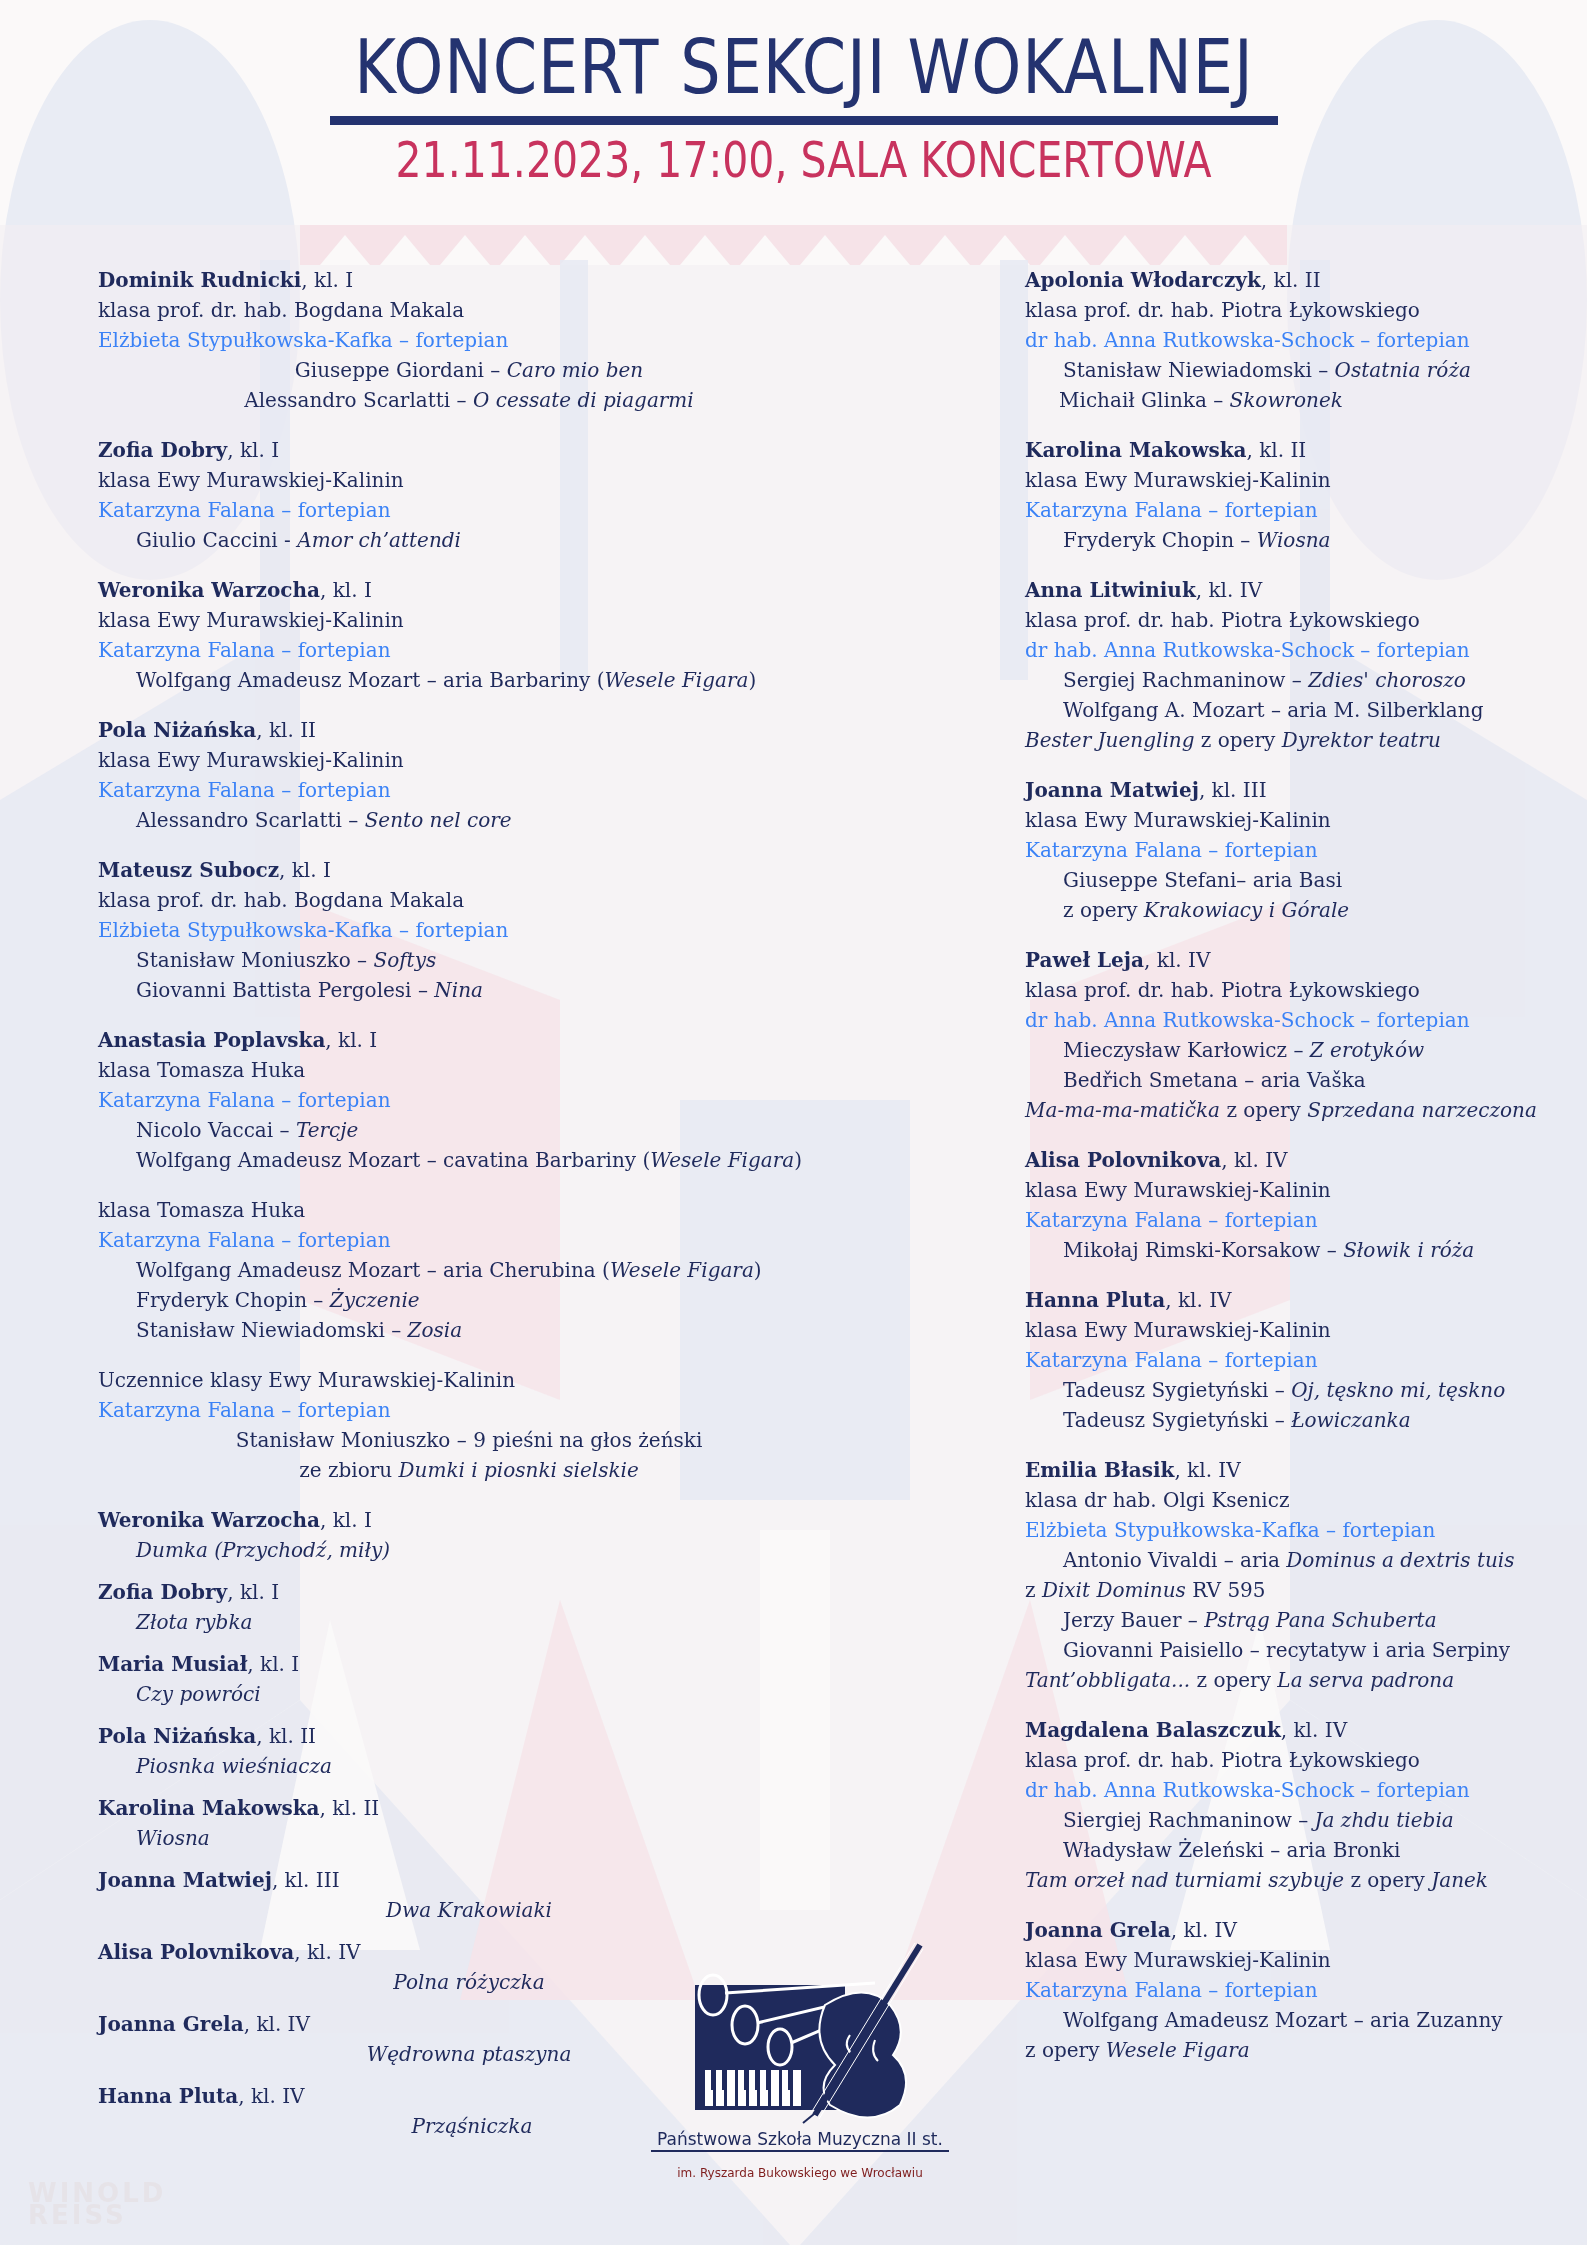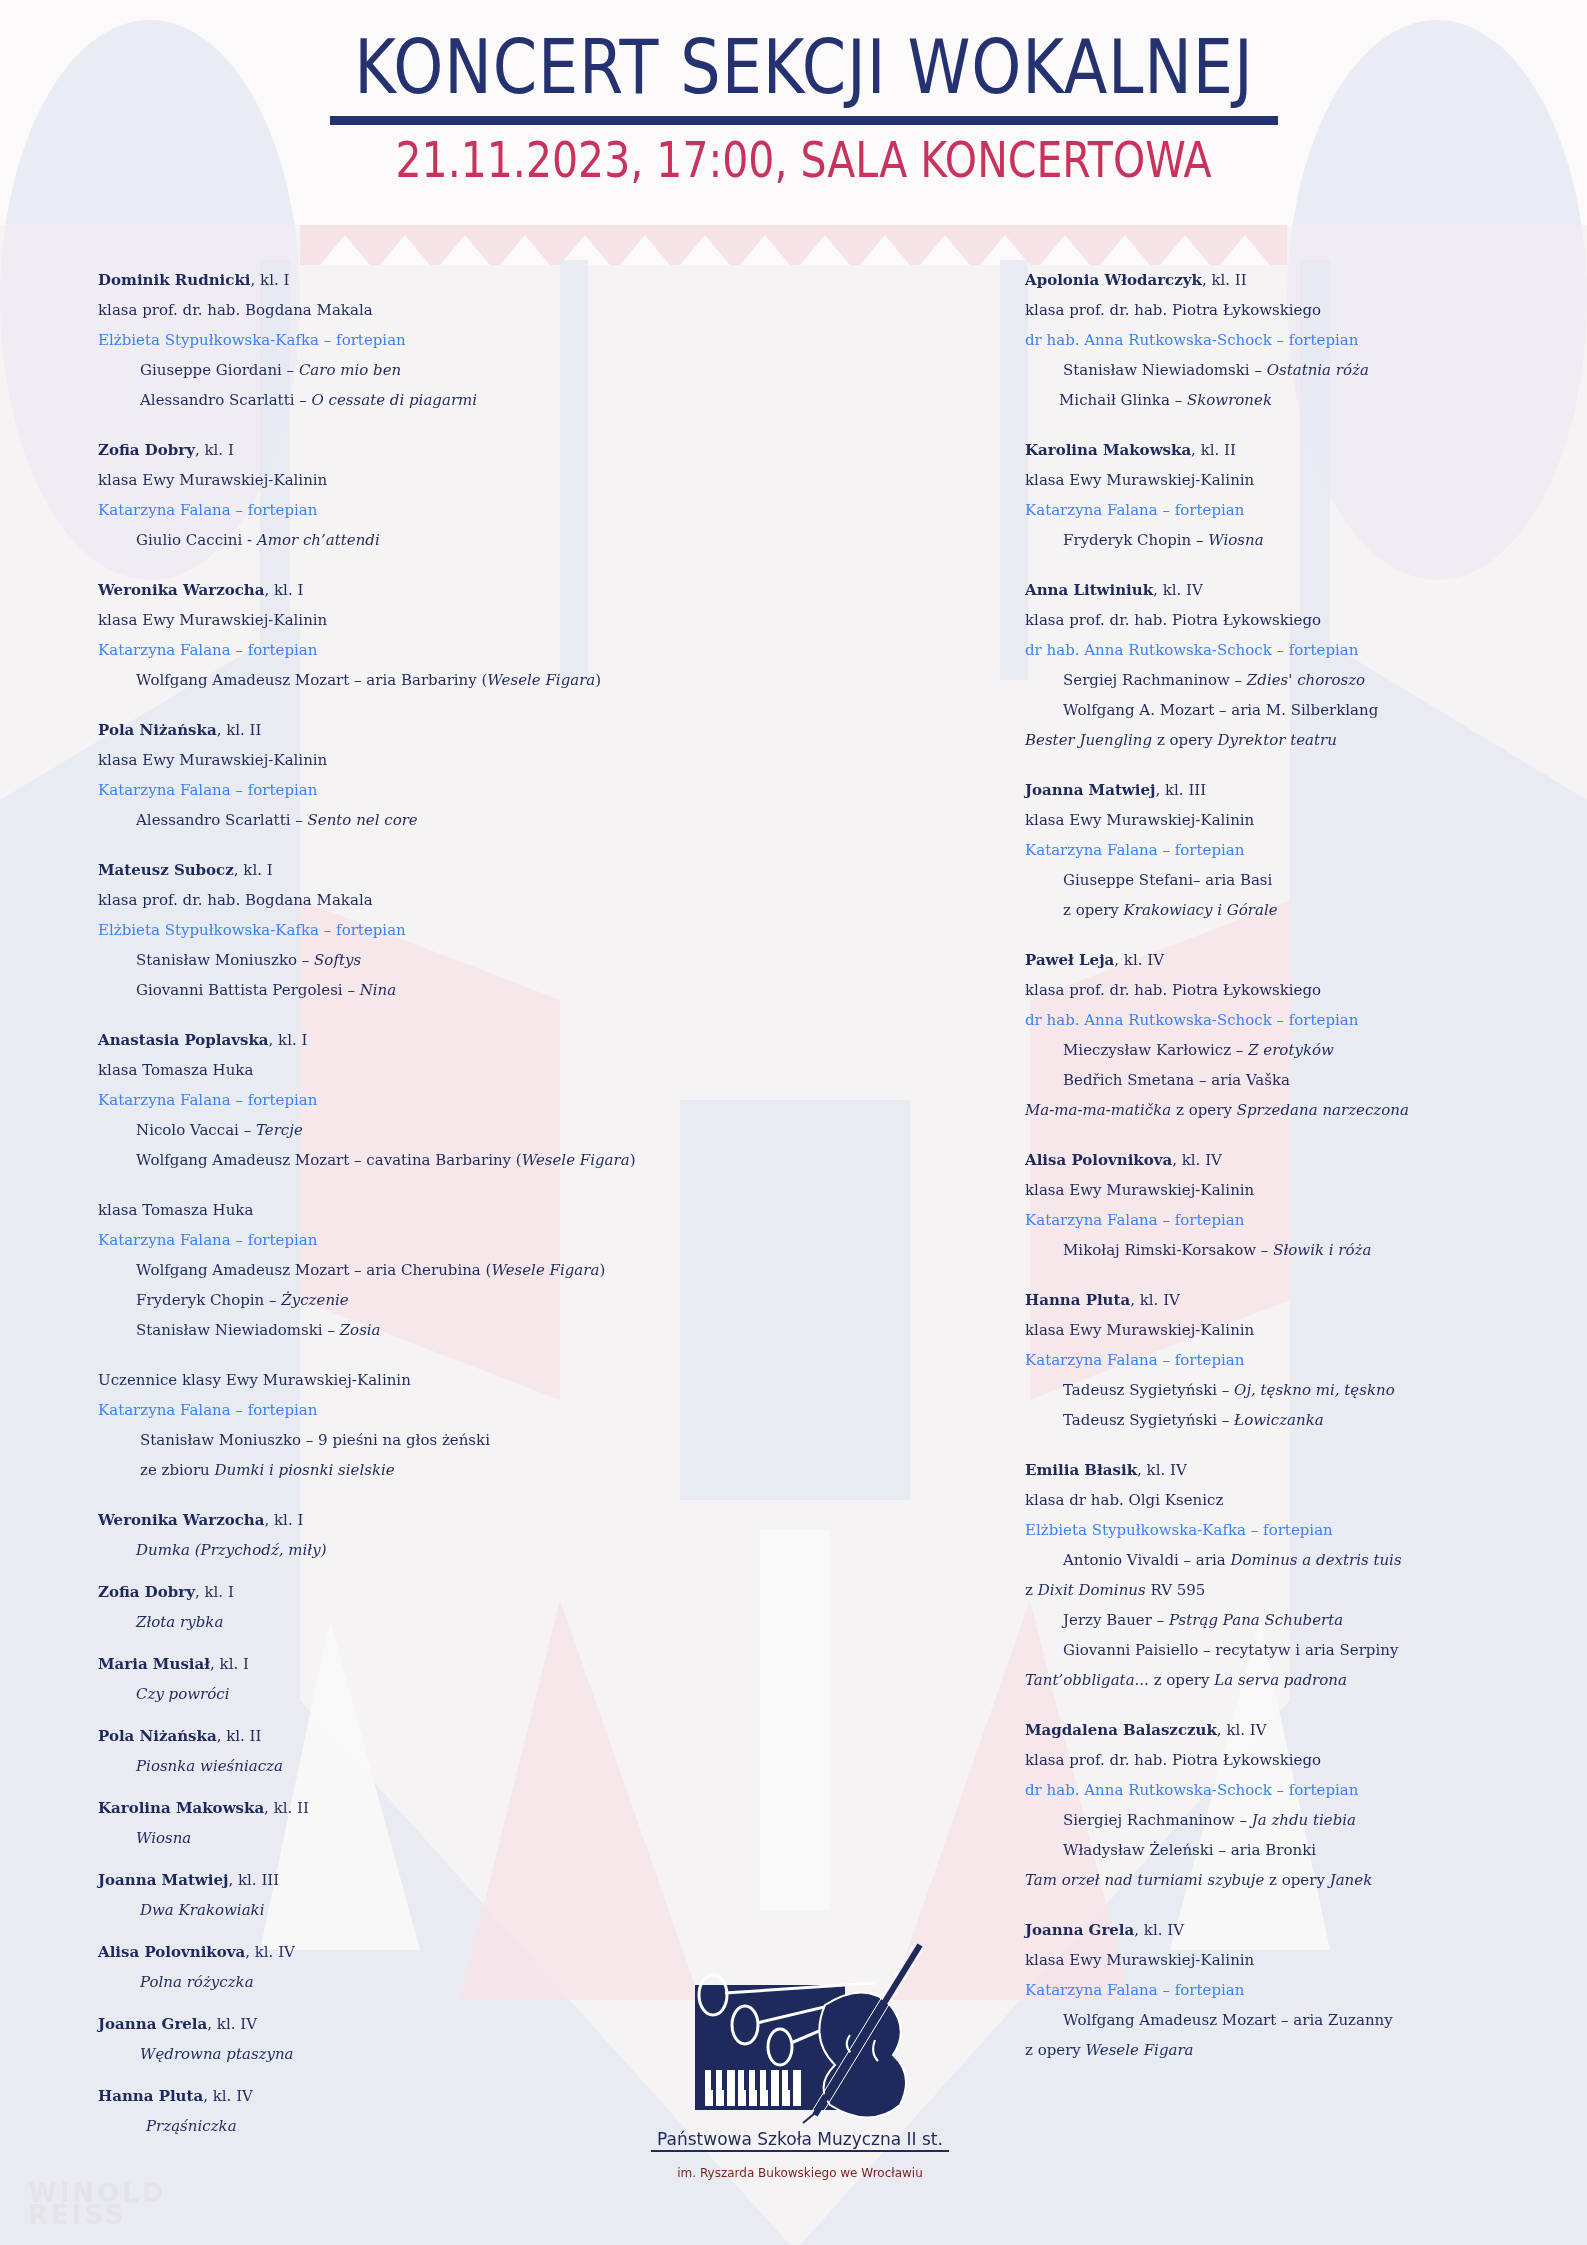--- a/index.html
+++ b/index.html
@@ -18,30 +18,30 @@
       color: #243370; line-height: 1; margin: 0;
       transform: scaleX(0.86); transform-origin: center;
       text-transform: uppercase;
     }
     .title-rule { width: 948px; height: 9px; background: #243370; margin: 12px auto 0; }
     .subtitle {
       font-family: "DejaVu Sans", "Liberation Sans", sans-serif;
       font-size: 50px; color: #c8335e; line-height: 1; margin-top: 10px;
       transform: scaleX(0.82); transform-origin: center; text-transform: uppercase;
     }
-    .col { position: absolute; z-index: 2; font-size: 15px; line-height: 30px; }
+    .col { position: absolute; z-index: 2; font-size: 20px; line-height: 30px; }
     .col.left { left: 98px; top: 265px; width: 700px; }
     .col.right { left: 1025px; top: 265px; width: 560px; }
     .entry { margin-bottom: 20px; }
     .entry.compact { margin-bottom: 12px; }
     .line { white-space: nowrap; }
     .name { font-weight: bold; }
     .pianist { color: #3b82f6; }
     .indent { padding-left: 38px; }
-    .indent-s { padding-left: 42px; }
+    .indent-s { padding-left: 42px; text-align: center; }
     .piece-it { font-style: italic; }
     .logo { position: absolute; left: 650px; top: 1935px; width: 300px; z-index: 2; text-align: center; }
     .logo-name {
       font-family: "DejaVu Sans", "Liberation Sans", sans-serif;
       font-size: 17px; color: #1f2a5c; border-bottom: 2px solid #1f2a5c;
       display: inline-block; padding: 0 6px 1px; text-align: right;
     }
     .logo-sub {
       font-family: "DejaVu Sans", "Liberation Sans", sans-serif;
       font-size: 12px; color: #7f1d1d; margin-top: 14px;

